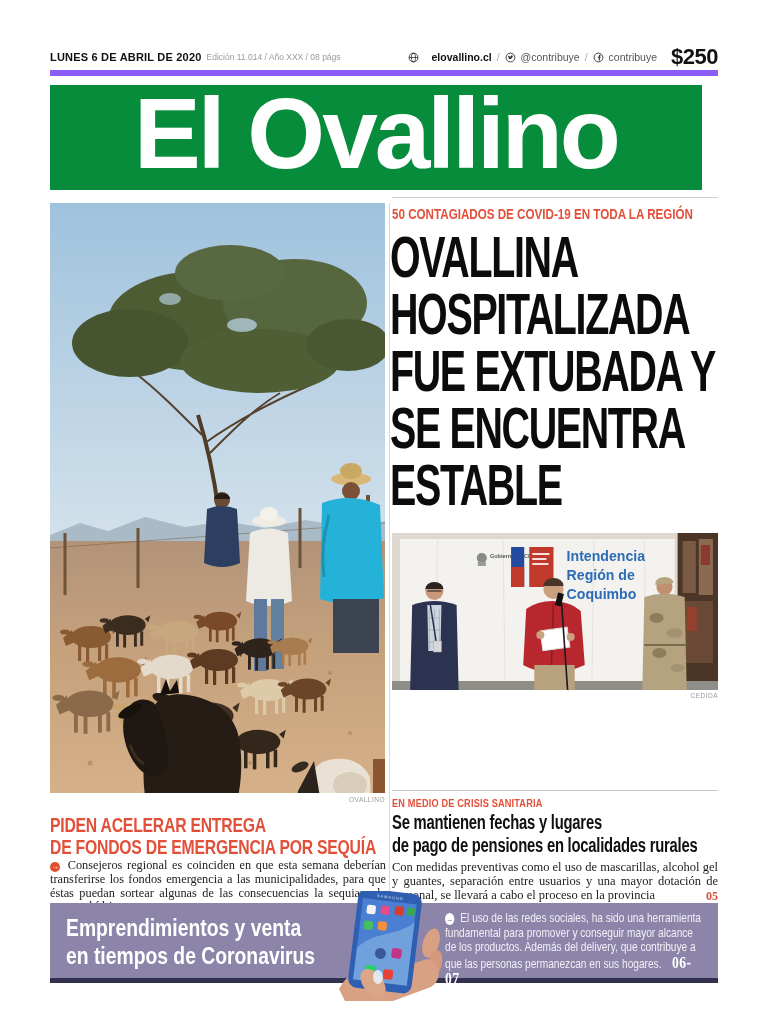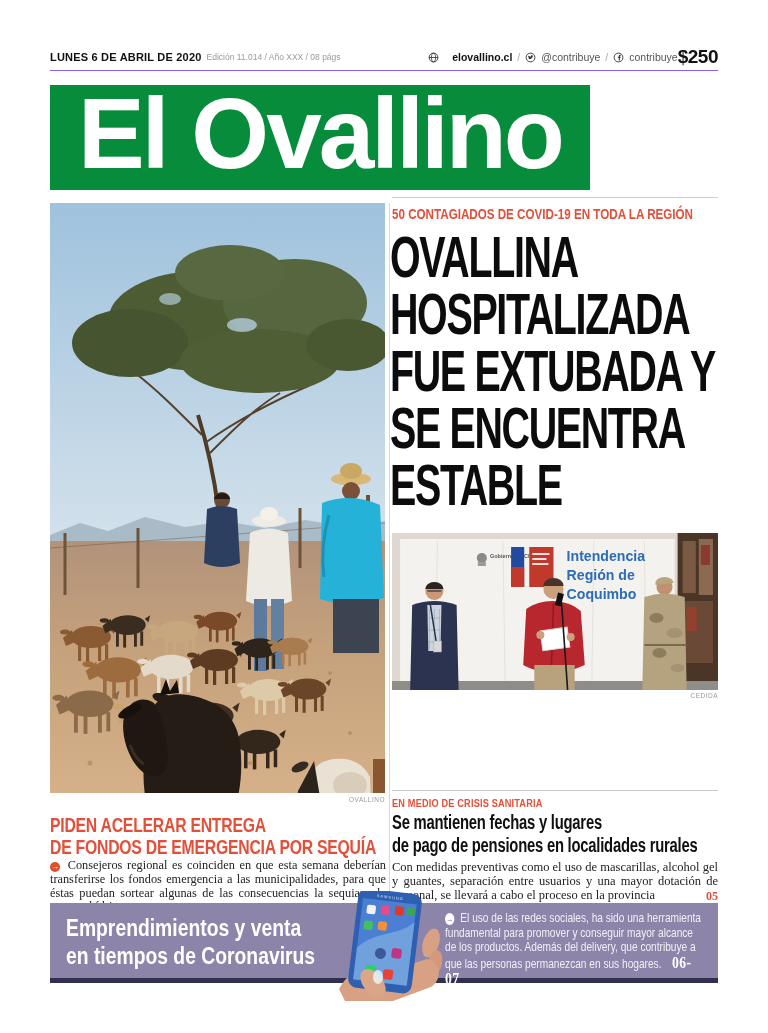--- a/index.html
+++ b/index.html
@@ -1,31 +1,31 @@
 <!DOCTYPE html>
 <html><head>
 <meta charset="utf-8">
 <style>
   html,body{margin:0;padding:0;background:#fff;}
   .page{position:relative;width:768px;height:1033px;background:#fff;overflow:hidden;
         font-family:"Liberation Sans",sans-serif;color:#111;}
 
   
   .topbar{position:absolute;left:50px;top:44px;width:668px;height:26px;
-          display:flex;align-items:center;border-bottom:1px solid #8b5cf6;}
+          display:flex;align-items:center;border-bottom:6px solid #8b5cf6;}
   .tb-date{font-weight:bold;font-size:11px;letter-spacing:.2px;white-space:nowrap;}
   .tb-edition{font-size:8.5px;color:#9a9a9a;margin-left:5px;white-space:nowrap;}
   .tb-right{margin-left:auto;display:flex;align-items:center;gap:5px;font-size:10.5px;color:#555;}
   .tb-site{font-weight:bold;color:#111;margin-left:8px;}
   .tb-sep{color:#aaa;}
   .tb-icon{width:11px;height:11px;display:block;}
-  .tb-price{font-weight:bold;font-size:19px;color:#111;margin-left:0;letter-spacing:-.5px;}
+  .tb-price{font-weight:bold;font-size:22px;color:#111;margin-left:14px;letter-spacing:-.5px;}
 
   
-  .masthead{position:absolute;left:50px;top:85px;width:540px;height:105px;background:#068c3b;
+  .masthead{position:absolute;left:50px;top:85px;width:652px;height:105px;background:#068c3b;
             display:flex;align-items:center;justify-content:center;}
   .masthead-title{color:#fff;font-weight:bold;font-size:100px;letter-spacing:-3px;line-height:1;
                   padding-bottom:10px;}
 
   
   .main-photo{position:absolute;left:50px;top:203px;width:335px;height:590px;display:block;}
   .col-rule{position:absolute;left:389px;top:203px;width:1px;height:698px;background:#d8d8d8;}
   .rc-topline{position:absolute;left:392px;top:197px;width:326px;height:1px;background:#cfcfcf;}
 
   .photo-credit{position:absolute;font-size:6.5px;color:#999;letter-spacing:.5px;text-align:right;}

